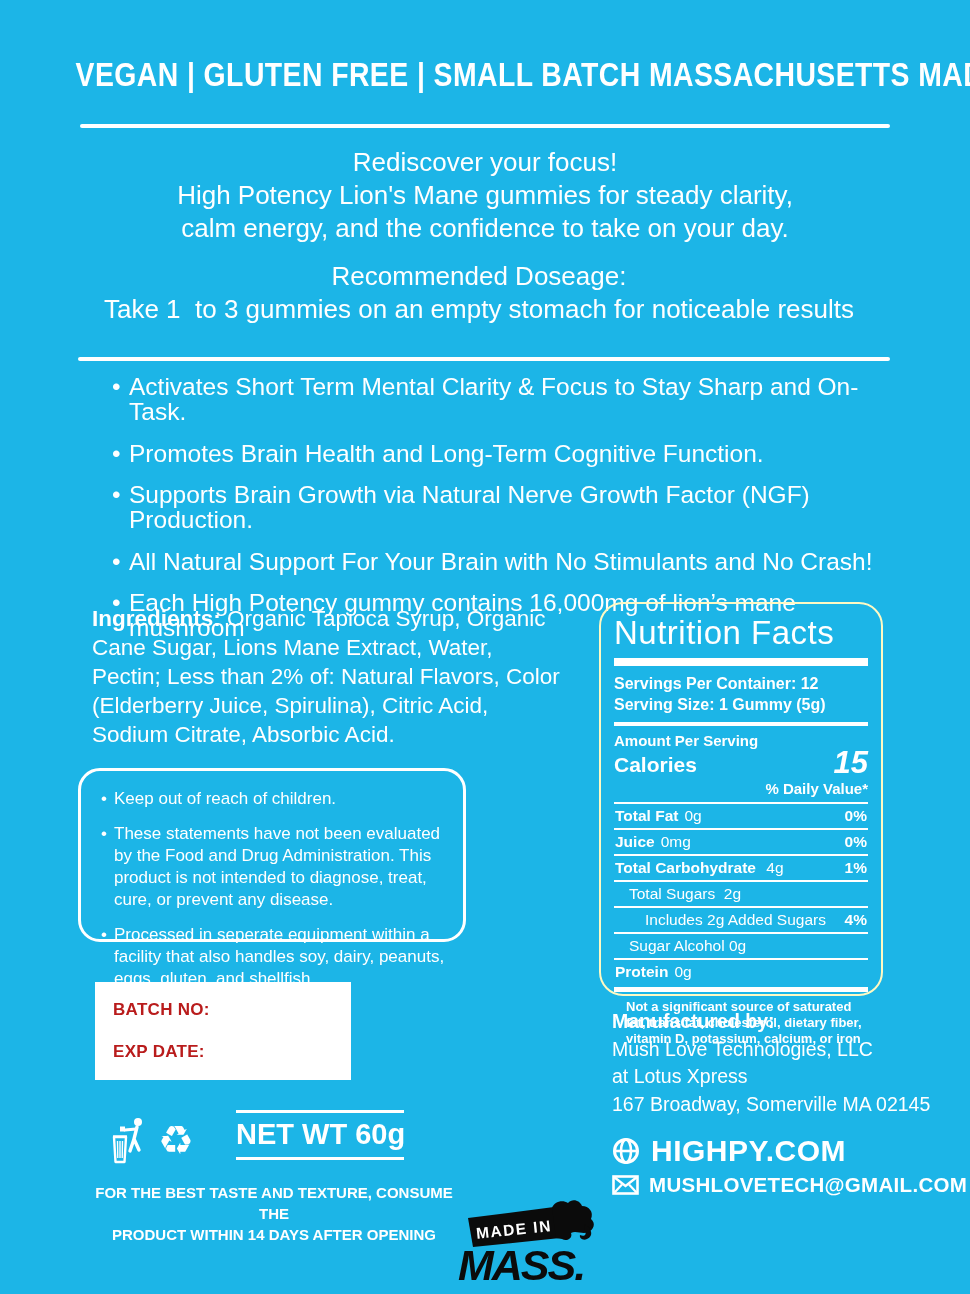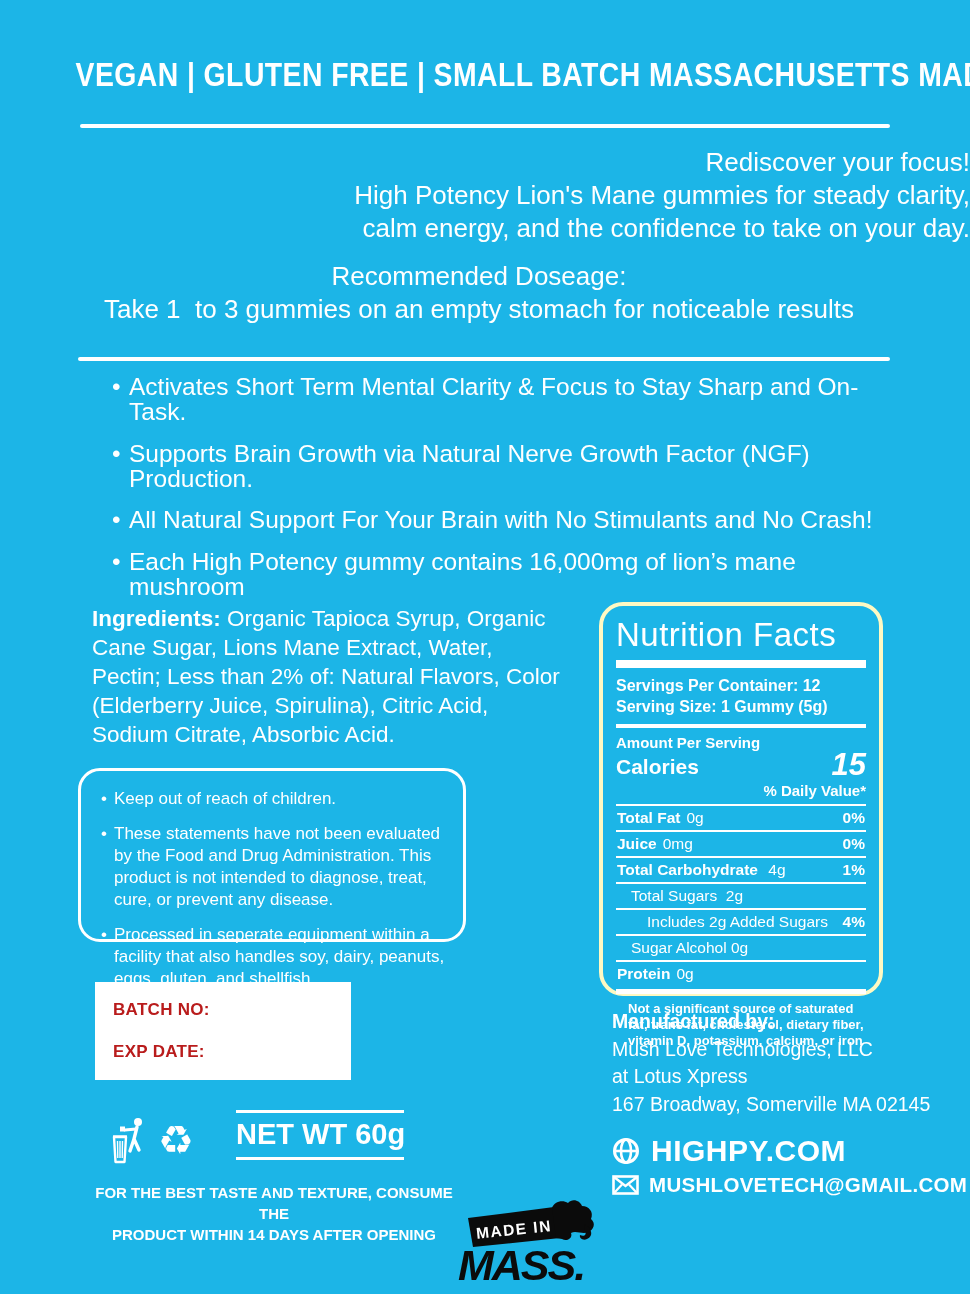--- a/index.html
+++ b/index.html
@@ -11,21 +11,21 @@
 
   
   .banner { position:absolute; top:56px; left:0; width:970px; text-align:center; }
   .banner-inner { display:inline-block; font-size:33px; font-weight:700; white-space:nowrap;
     transform:scaleX(.86); transform-origin:center; letter-spacing:.5px; }
 
   .rule { position:absolute; height:4px; background:#ffffff; border-radius:2px; }
   .rule1 { top:124px; left:80px; width:810px; }
   .rule2 { top:357px; left:78px; width:812px; }
 
-  .intro { position:absolute; top:146px; left:0; width:970px; text-align:right;
+  .intro { position:absolute; top:146px; left:0; width:970px; text-align:center;
     font-size:26px; line-height:33px; font-weight:400; }
   .dosage { position:absolute; top:260px; left:0; width:958px; text-align:center;
     font-size:26px; line-height:33px; }
   .pre { white-space:pre-wrap; }
 
   
   .benefits { position:absolute; top:374px; left:112px; width:800px; list-style:none; margin:0; padding:0; }
   .benefits li { position:relative; font-size:24.5px; line-height:25px; margin-bottom:16.5px; padding-left:17px; }
   .benefits li::before { content:"\2022"; position:absolute; left:0; top:0; }
 
@@ -36,21 +36,21 @@
 
   
   .warnbox { position:absolute; top:768px; left:78px; width:388px; height:174px; box-sizing:border-box;
     border:3px solid #ffffff; border-radius:22px; padding:17px 16px 10px 20px; }
   .warnbox ul { list-style:none; margin:0; padding:0; }
   .warnbox li { position:relative; font-size:17px; line-height:22px; margin-bottom:13px; padding-left:13px; }
   .warnbox li::before { content:"\2022"; position:absolute; left:0; top:0; }
 
   
   .nutrition { position:absolute; top:602px; left:599px; width:284px; height:394px; box-sizing:border-box;
-    border:4px solid #fef9c3; border-radius:24px; padding:8px 13px 6px; }
+    border:2px solid #fef9c3; border-radius:24px; padding:8px 13px 6px; }
   .nf-title { font-size:33px; font-weight:400; letter-spacing:.5px; margin-top:2px; }
   .nf-bar  { height:8px; background:#ffffff; margin:6px 0 7px; }
   .nf-bar2 { height:4px; background:#ffffff; margin:7px 0 6px; }
   .nf-bar3 { height:5px; background:#ffffff; margin:3px 0 7px; }
   .nf-serv { font-size:16px; font-weight:700; line-height:21px; }
   .nf-aps  { font-size:15px; font-weight:700; margin-top:2px; }
   .nf-cal-row { display:flex; justify-content:space-between; align-items:flex-end; }
   .nf-cal     { font-size:21px; font-weight:700; }
   .nf-cal-val { font-size:31px; font-weight:700; line-height:28px;font-style:italic; }
   .nf-dv { text-align:right; font-size:15px; font-weight:700; margin:3px 0 5px; }
@@ -115,20 +115,21 @@
   </div>
 
   <div class="dosage">
     <div>Recommended Doseage:</div>
     <div class="pre">Take 1  to 3 gummies on an empty stomach for noticeable results</div>
   </div>
   <div class="rule rule2"></div>
 
   <ul class="benefits">
     <li>Activates Short Term Mental Clarity &amp; Focus to Stay Sharp and On-Task.</li>
+    <li>Promotes Brain Health and Long-Term Cognitive Function.</li>
     <li>Supports Brain Growth via Natural Nerve Growth Factor (NGF) Production.</li>
     <li>All Natural Support For Your Brain with No Stimulants and No Crash!</li>
     <li>Each High Potency gummy contains 16,000mg of lion’s mane mushroom</li>
   </ul>
 
   <div class="ingredients"><b>Ingredients:</b><span> Organic Tapioca Syrup, Organic Cane Sugar, Lions Mane Extract, Water, Pectin; Less than 2% of: Natural Flavors, Color (Elderberry Juice, Spirulina), Citric Acid, Sodium Citrate, Absorbic Acid.</span></div>
 
   <div class="warnbox">
     <ul>
       <li>Keep out of reach of children.</li>

